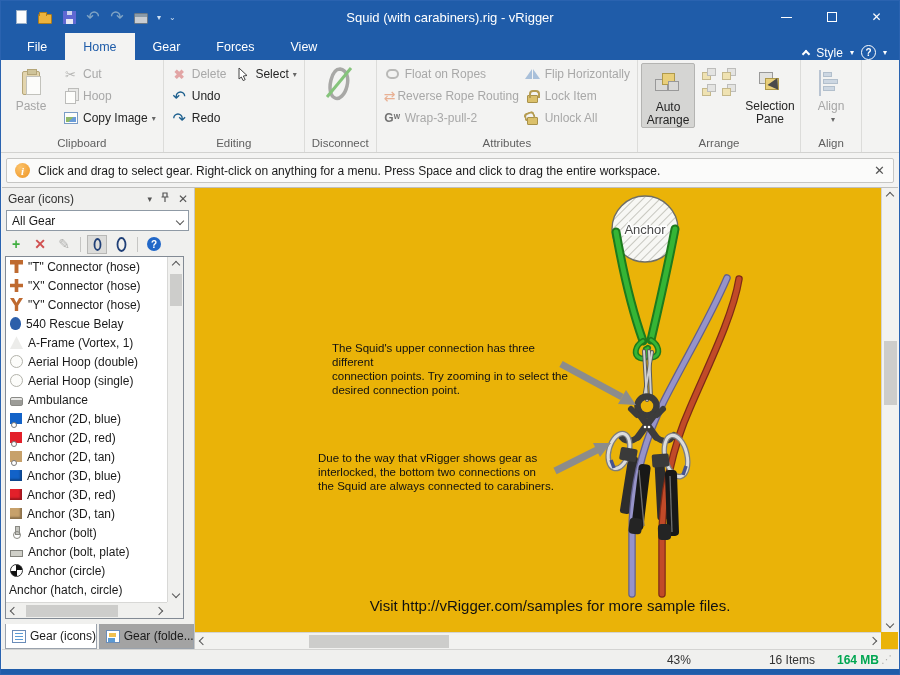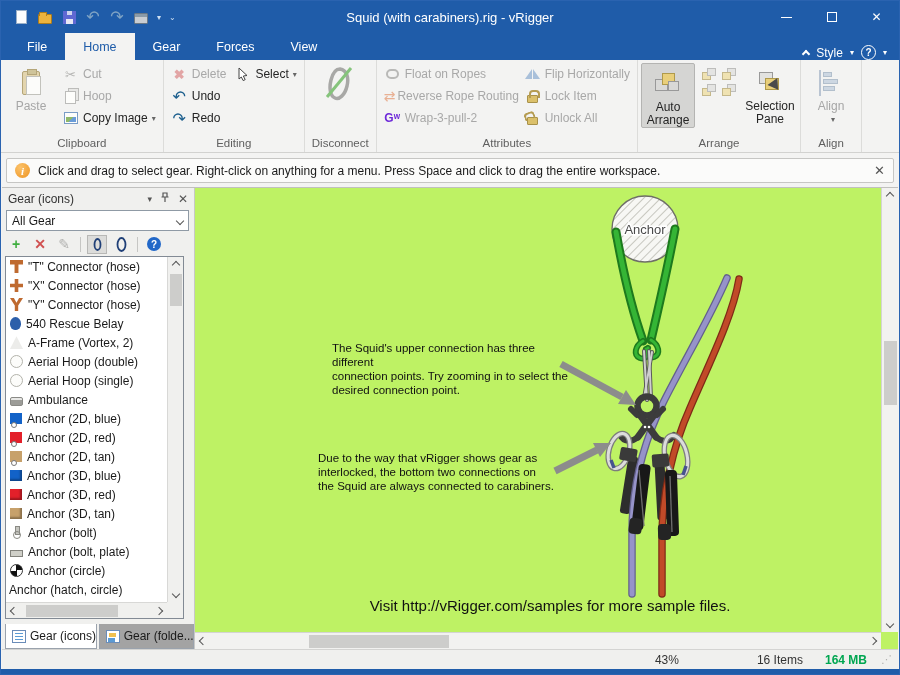--- a/index.html
+++ b/index.html
@@ -54,21 +54,21 @@
   .i-paste::after { content:""; position:absolute; left:3px; top:4px; width:13px; height:17px; background:#fcfcfa; border:1px solid #c2c2bc; }
   .i-paste::before { content:""; position:absolute; left:4px; top:-3px; width:8px; height:4px; background:#cfc49a; border:1px solid #b5a679; }
   .i-cut { color:#b6b6b4; }
   .i-copy { width:11px; height:13px; background:#fdfdfb; border:1px solid #bcbcba; box-shadow:3px -3px 0 -1px #e8e8e6, 3px -3px 0 0 #bcbcba; margin-top:3px; }
   .i-copyimg { width:14px; height:12px; background:#fdfdfb; border:1px solid #7a9cc6; position:relative; }
   .i-copyimg::after { content:""; position:absolute; left:1px; bottom:1px; width:10px; height:5px; background:linear-gradient(135deg,#8fb86a 50%,#6a9cd8 50%); }
   .i-del { color:#e2a5a5; font-weight:bold; }
   .i-undo2,.i-redo2 { color:#1d5f8e; font-size:16px; }
   .i-floppyarr { width:13px; height:10px; border:2px solid #b9b9b7; border-radius:6px; position:relative; }
   .i-revroute { color:#e8b093; font-size:14px; letter-spacing:-2px; }
-  .i-wrap { color:#6d28d9; font-weight:bold; font-size:12px; }
+  .i-wrap { color:#737373; font-weight:bold; font-size:12px; }
   .i-flip { display:inline-flex; gap:1px; align-items:flex-end; }
   .i-flip i { width:0; height:0; border-bottom:10px solid #a9c0da; }
   .i-flip i:first-child { border-left:7px solid transparent; }
   .i-flip i:last-child { border-right:7px solid transparent; }
   .i-lock,.i-unlock { width:11px; height:8px; background:#dbc06a; border:1px solid #a8914a; border-radius:1px; position:relative; margin-top:6px; }
   .i-lock::before { content:""; position:absolute; left:1px; top:-6px; width:7px; height:6px; border:2px solid #b59c52; border-bottom:none; border-radius:4px 4px 0 0; }
   .i-unlock::before { content:""; position:absolute; left:-4px; top:-6px; width:7px; height:6px; border:2px solid #b59c52; border-bottom:none; border-radius:4px 4px 0 0; transform:rotate(-20deg); }
   .sq { position:absolute; border:1px solid #999; }
   .i-autoarr { position:relative; width:26px; height:26px; }
   .i-autoarr .s1 { left:0; top:8px; width:13px; height:12px; background:#d9d9d7; }
@@ -134,35 +134,35 @@
   .sthumb { position:absolute; background:#cdcdcb; }
   .scorner { position:absolute; right:0; bottom:0; width:16px; height:16px; background:#f0f0ee; }
   .sb-tabs { position:absolute; left:0; right:0; bottom:0; height:25px; display:flex; align-items:stretch; padding-left:3px; gap:2px; }
   .stab { display:flex; align-items:center; padding:0 6px; font-size:12px; color:#1a1a1a; border:1px solid #9aa2ac; border-top:none; background:#a3a3a3; white-space:nowrap; overflow:hidden; }
   .stab.active { background:#fff; }
   .stab-ic { width:14px; height:13px; border:1px solid #6a8cb8; background:#fff; margin-right:4px; position:relative; flex:none; }
   .ic-list::after { content:""; position:absolute; inset:2px; background:repeating-linear-gradient(#5b9bd5 0 1px,transparent 1px 3px); }
   .ic-foldertree::after { content:""; position:absolute; left:2px; top:2px; width:7px; height:4px; background:#f0c050; box-shadow:-1px 5px 0 0 #5b9bd5; }
 
   
-  .canvas { flex:1; position:relative; background:#bef264;padding-left:28px; }
+  .canvas { flex:1; position:relative; background:#eab308;padding-left:28px; }
   .draw { position:absolute; inset:0 17px 17px 0; overflow:hidden; }
   .annot { position:absolute; font-size:11.5px; line-height:14px; color:#111; white-space:pre-line; }
   .annot1 { left:137px; top:153px; width:240px; }
   .annot2 { left:123px; top:263px; width:246px; }
   .canvas-footer { position:absolute; left:0; right:0; top:409px; text-align:center; font-size:15px; color:#111; padding-left:24px; }
   .cv-vscroll { position:absolute; top:0; right:0; bottom:17px; width:17px; background:#f2f2f0; border-left:1px solid #d4d4d2; }
   .cv-hscroll { position:absolute; left:0; right:17px; bottom:0; height:17px; background:#f2f2f0; border-top:1px solid #d4d4d2; }
 
   
   .statusbar { position:absolute; left:1px; right:1px; bottom:5px; height:20px; background:#f0f0ee; border-top:1px solid #d4d4d2; display:flex; align-items:center; font-size:12px; color:#333; }
   .statusbar .sp { flex:1; }
   .st-zoom { margin-right:78px; }
   .st-items { margin-right:22px; }
-  .st-mem { margin-right:14px; font-weight:bold; }
+  .st-mem { margin-right:2px; font-weight:bold; }
   .st-grip { margin-right:6px; color:#b0b0ae; font-size:11px; }
   .bottom-strip { position:absolute; left:0; right:0; bottom:0; height:5px; background:#1f5ca9; }
 </style>
 </head>
 <body>
 
 <div class="window">
 
   <div class="titlebar">
     <div class="title-text">Squid (with carabiners).rig - vRigger</div>
@@ -456,21 +456,21 @@
             <div class="gear-item">
     <span class="gi ic-y" style="color: rgb(191, 106, 48);"></span>
     <span class="gi-label">"Y" Connector (hose)</span>
   </div>
             <div class="gear-item">
     <span class="gi ic-belay" style="color: rgb(44, 95, 170);"></span>
     <span class="gi-label">540 Rescue Belay</span>
   </div>
             <div class="gear-item">
     <span class="gi ic-triangle" style="color: rgb(228, 228, 224);"></span>
-    <span class="gi-label">A-Frame (Vortex, 2)</span>
+    <span class="gi-label">A-Frame (Vortex, 1)</span>
   </div>
             <div class="gear-item">
     <span class="gi ic-ring" style="color: rgb(248, 248, 246);"></span>
     <span class="gi-label">Aerial Hoop (double)</span>
   </div>
             <div class="gear-item">
     <span class="gi ic-ring" style="color: rgb(248, 248, 246);"></span>
     <span class="gi-label">Aerial Hoop (single)</span>
   </div>
             <div class="gear-item">

